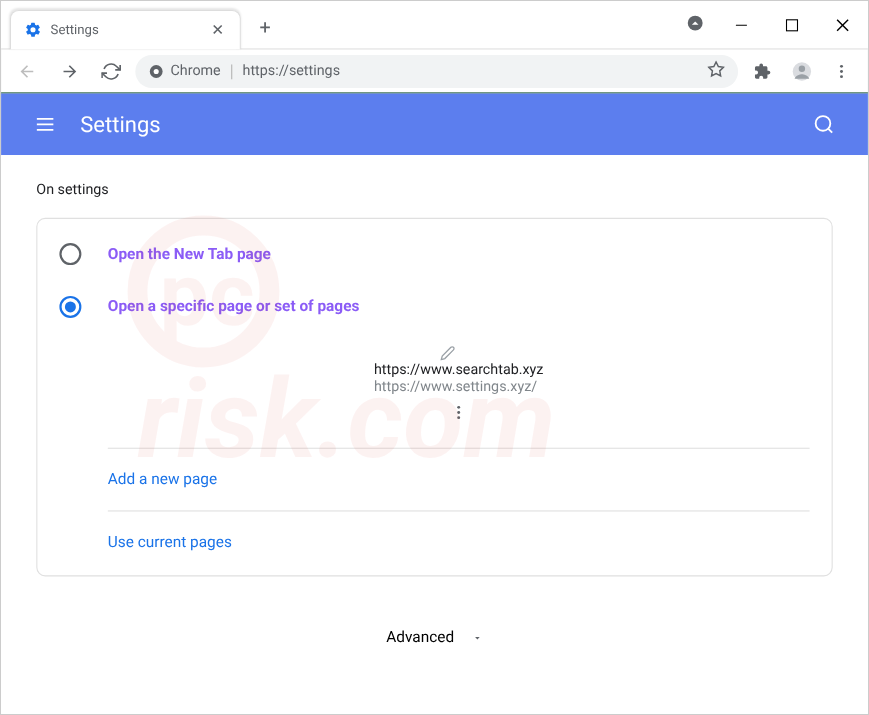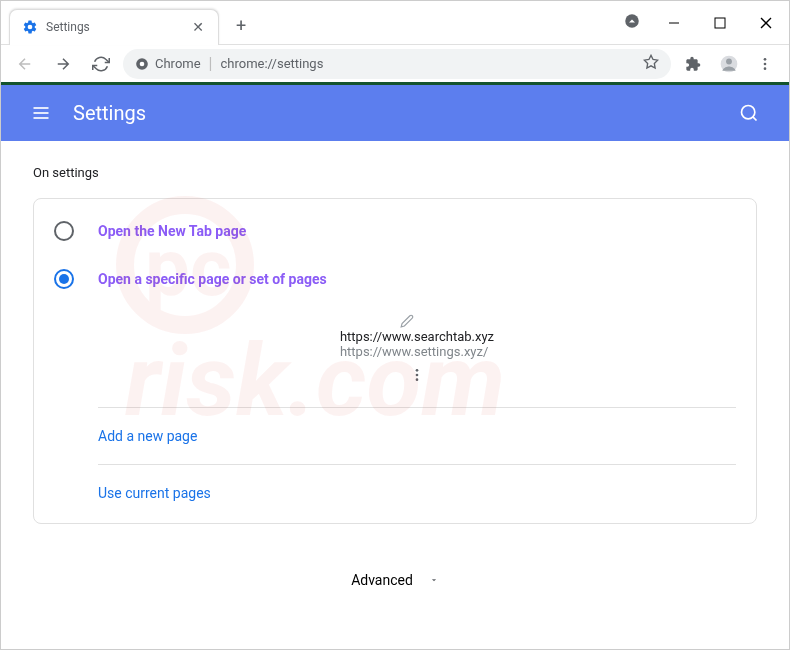--- a/index.html
+++ b/index.html
@@ -10,21 +10,21 @@
 .tab { display: flex; align-items: center; height: 36px; margin-top: 8px; margin-left: 8px; padding: 0 12px; border-radius: 8px 8px 0 0; background: #fff; box-shadow: 0 -1px 2px rgba(0,0,0,0.1); min-width: 210px; gap: 8px; border: 1px solid #ddd; border-bottom: none; }
 .tab-favicon { width: 16px; height: 16px; }
 .tab-title { font-size: 12px; color: #5f6368; flex: 1; }
 .tab-close { width: 16px; height: 16px; display: flex; align-items: center; justify-content: center; color: #5f6368; cursor: pointer; font-size: 14px; }
 .newtab { width: 28px; height: 28px; display: flex; align-items: center; justify-content: center; color: #5f6368; cursor: pointer; font-size: 18px; margin-left: 8px; margin-top: 6px; }
 .win-controls { position: absolute; right: 0; top: 0; display: flex; height: 44px; align-items: center; }
 .win-btn { width: 46px; height: 44px; display: flex; align-items: center; justify-content: center; cursor: pointer; }
 .incognito { margin-right: 10px; }
 
 
-.toolbar { height: 40px; display: flex; align-items: center; padding: 0 8px; gap: 6px; border-bottom: 3px solid #14532d; }
+.toolbar { height: 40px; display: flex; align-items: center; padding: 0 8px; gap: 6px; border-bottom: 1px solid #14532d; }
 .nav-btn { width: 32px; height: 32px; display: flex; align-items: center; justify-content: center; border-radius: 50%; cursor: pointer; color: #5f6368; }
 .nav-btn.disabled { color: #bdbdbd; }
 .urlbar { flex: 1; height: 30px; background: #f1f3f4; border-radius: 15px; display: flex; align-items: center; padding: 0 12px; gap: 8px; }
 .url-chip { display: flex; align-items: center; gap: 6px; font-size: 13px; color: #5f6368; }
 .url-divider { color: #bdbdbd; }
 .url-text { font-size: 13px; color: #5f6368; flex: 1; }
 .toolbar-right { display: flex; align-items: center; gap: 4px; }
 .tool-icon { width: 32px; height: 32px; display: flex; align-items: center; justify-content: center; cursor: pointer; color: #5f6368; }
 
 
@@ -120,21 +120,21 @@
   </div>
   <div class="urlbar">
     <span class="url-chip">
       <svg width="14" height="14" viewBox="0 0 24 24">
           <circle cx="12" cy="12" r="10" fill="#5f6368"></circle>
           <circle cx="12" cy="12" r="4" fill="#fff"></circle>
         </svg>
       <span>Chrome</span>
     </span>
     <span class="url-divider">|</span>
-    <span class="url-text">chrome://settings</span>
+    <span class="url-text">https://settings</span>
     <span>
       <svg width="16" height="16" viewBox="0 0 24 24" fill="none" stroke="#5f6368" stroke-width="2">
           <path d="M12 2l3.09 6.26L22 9.27l-5 4.87 1.18 6.88L12 17.77l-6.18 3.25L7 14.14 2 9.27l6.91-1.01L12 2z"></path>
         </svg>
     </span>
   </div>
   <div class="toolbar-right">
     <div class="tool-icon">
       <svg width="16" height="16" viewBox="0 0 24 24" fill="#5f6368">
           <path d="M20.5 11H19V7c0-1.1-.9-2-2-2h-4V3.5a2.5 2.5 0 00-5 0V5H4c-1.1 0-2 .9-2 2v3.8h1.5a2.7 2.7 0 010 5.4H2V20c0 1.1.9 2 2 2h3.8v-1.5a2.7 2.7 0 015.4 0V22H17c1.1 0 2-.9 2-2v-4h1.5a2.5 2.5 0 000-5z"></path>

